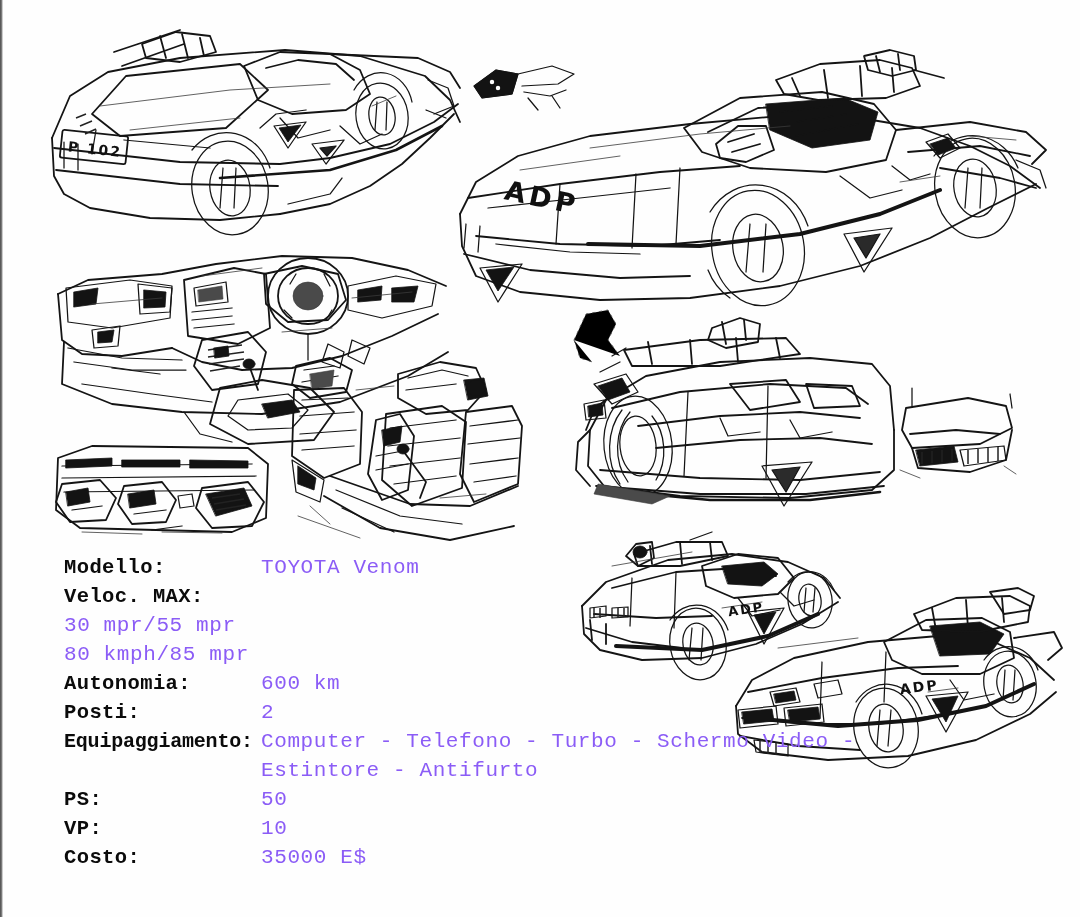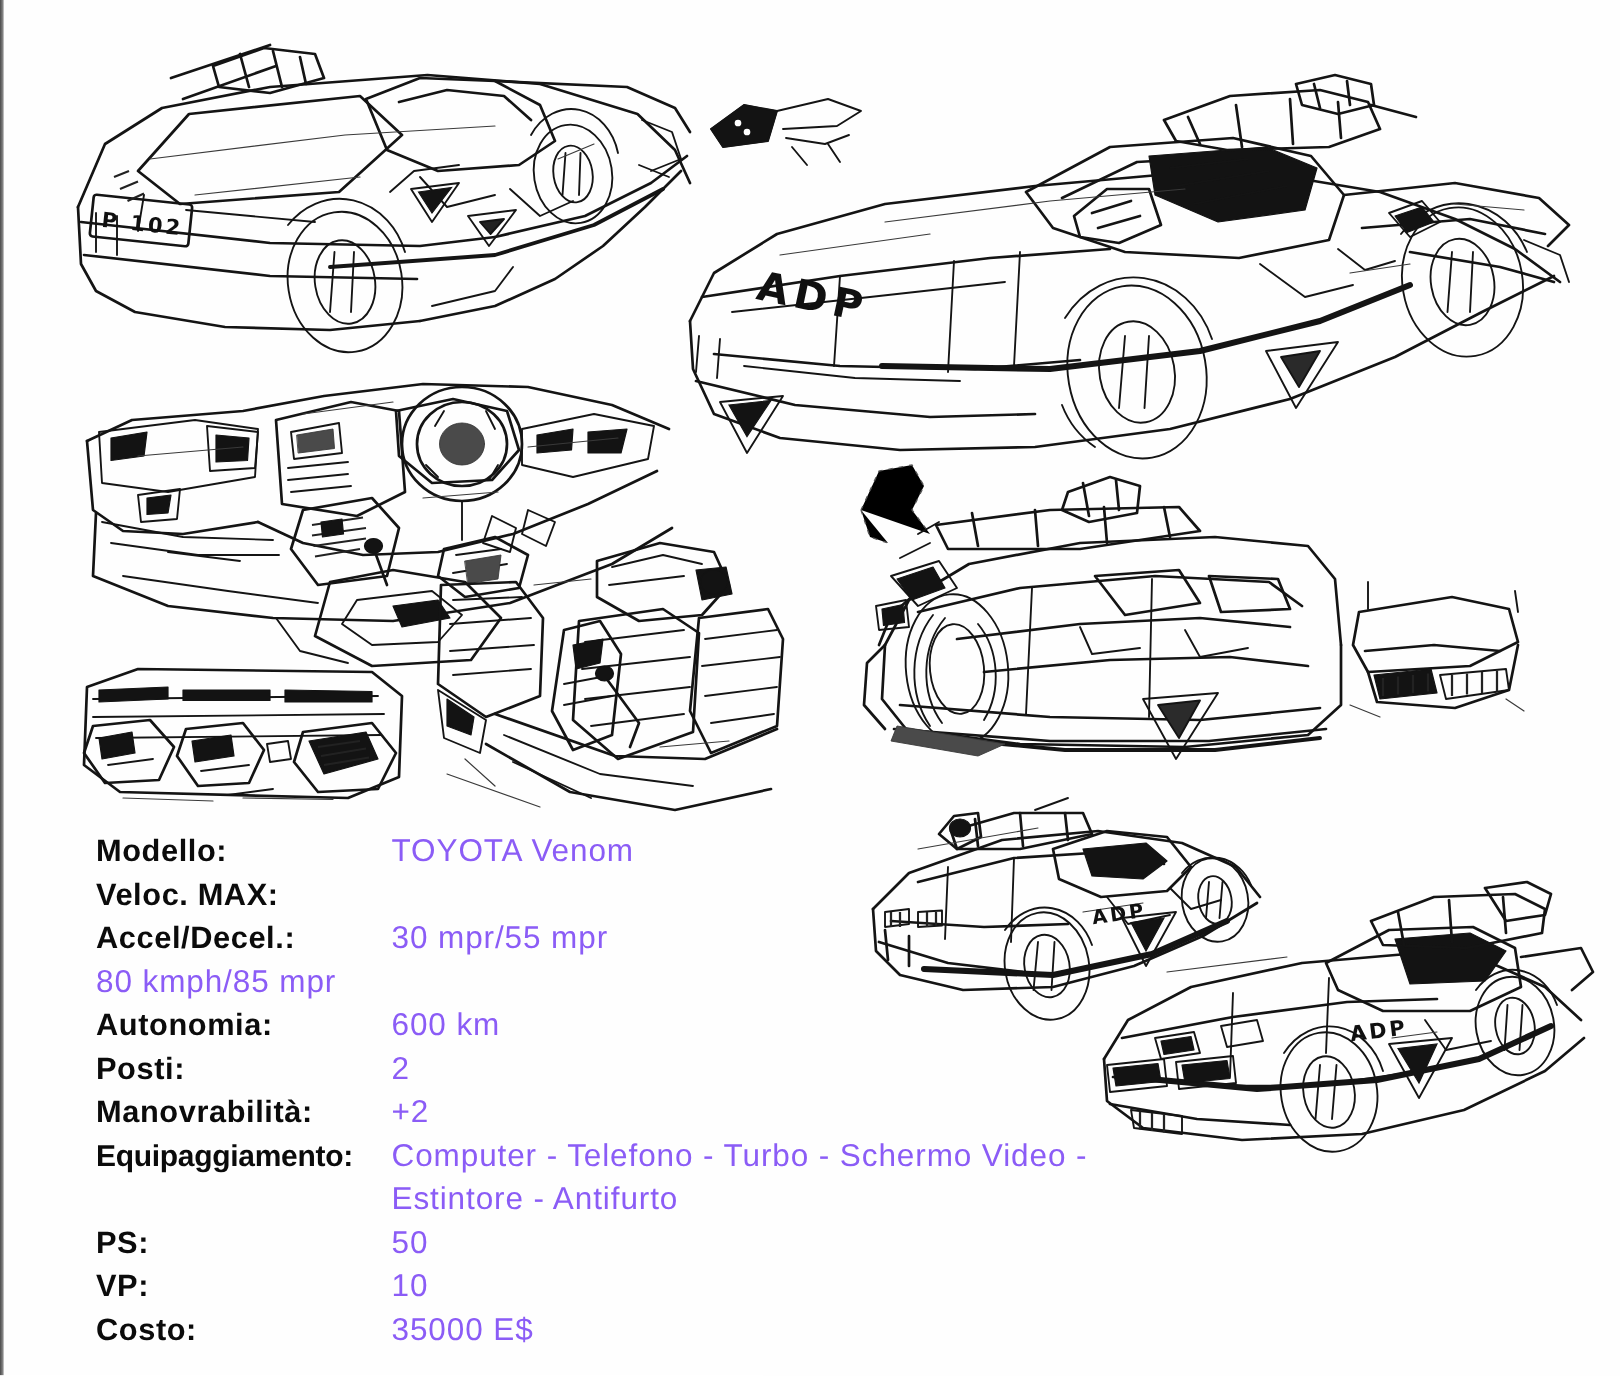--- a/index.html
+++ b/index.html
@@ -16,21 +16,21 @@
   .thin{stroke-width:.8;stroke:#3a3a3a}
   .dash{stroke-width:.9;stroke:#555;stroke-dasharray:3 4}
   .fillblk{fill:#131313;stroke:#131313;stroke-width:.8}
   .fillgry{fill:#4a4a4a;stroke:#3a3a3a;stroke-width:.6}
   .hatch{stroke:#222;stroke-width:1.5;stroke-linecap:butt}
 
   .badge{font-family:"DejaVu Sans",sans-serif;font-weight:700;fill:#101010;}
 
   
   #spec{position:absolute;left:64px;top:556px;width:900px;}
-  .row{display:flex;align-items:baseline;height:29px;}
+  .row{display:flex;align-items:baseline;height:29px;font-family:Liberation Mono, monospace;}
   .lbl{width:197px;flex:0 0 197px;font-weight:700;font-size:20.5px;
        letter-spacing:.4px;color:#0b0b0b;white-space:nowrap;}
   .lbl.wide{width:197px;letter-spacing:-.2px;font-size:20px;}
   .val{font-size:21px;letter-spacing:.6px;color:#8b5cf6;white-space:nowrap;font-weight:400;}
   .val.cont{padding-left:0;text-align:center;}
   .row.indent .lbl{visibility:hidden;}
 </style>
 </head>
 <body>
 
@@ -544,37 +544,32 @@
 
   <div id="spec">
     <div class="row">
       <span class="lbl">Modello:</span>
       <span class="val">TOYOTA Venom</span>
     </div>
     <div class="row">
       <span class="lbl">Veloc. MAX:</span>
     </div>
     <div class="row">
-      <span class="lbl">Accel/Decel.:</span>
       <span class="val">30 mpr/55 mpr</span>
     </div>
     <div class="row">
       <span class="val">80 kmph/85 mpr</span>
     </div>
     <div class="row">
       <span class="lbl">Autonomia:</span>
       <span class="val">600 km</span>
     </div>
     <div class="row">
       <span class="lbl">Posti:</span>
       <span class="val">2</span>
-    </div>
-    <div class="row">
-      <span class="lbl">Manovrabilità:</span>
-      <span class="val">+2</span>
     </div>
     <div class="row">
       <span class="lbl wide">Equipaggiamento:</span>
       <span class="val">Computer - Telefono - Turbo - Schermo Video -</span>
     </div>
     <div class="row indent">
       <span class="lbl"></span>
       <span class="val cont">Estintore - Antifurto</span>
     </div>
     <div class="row">

